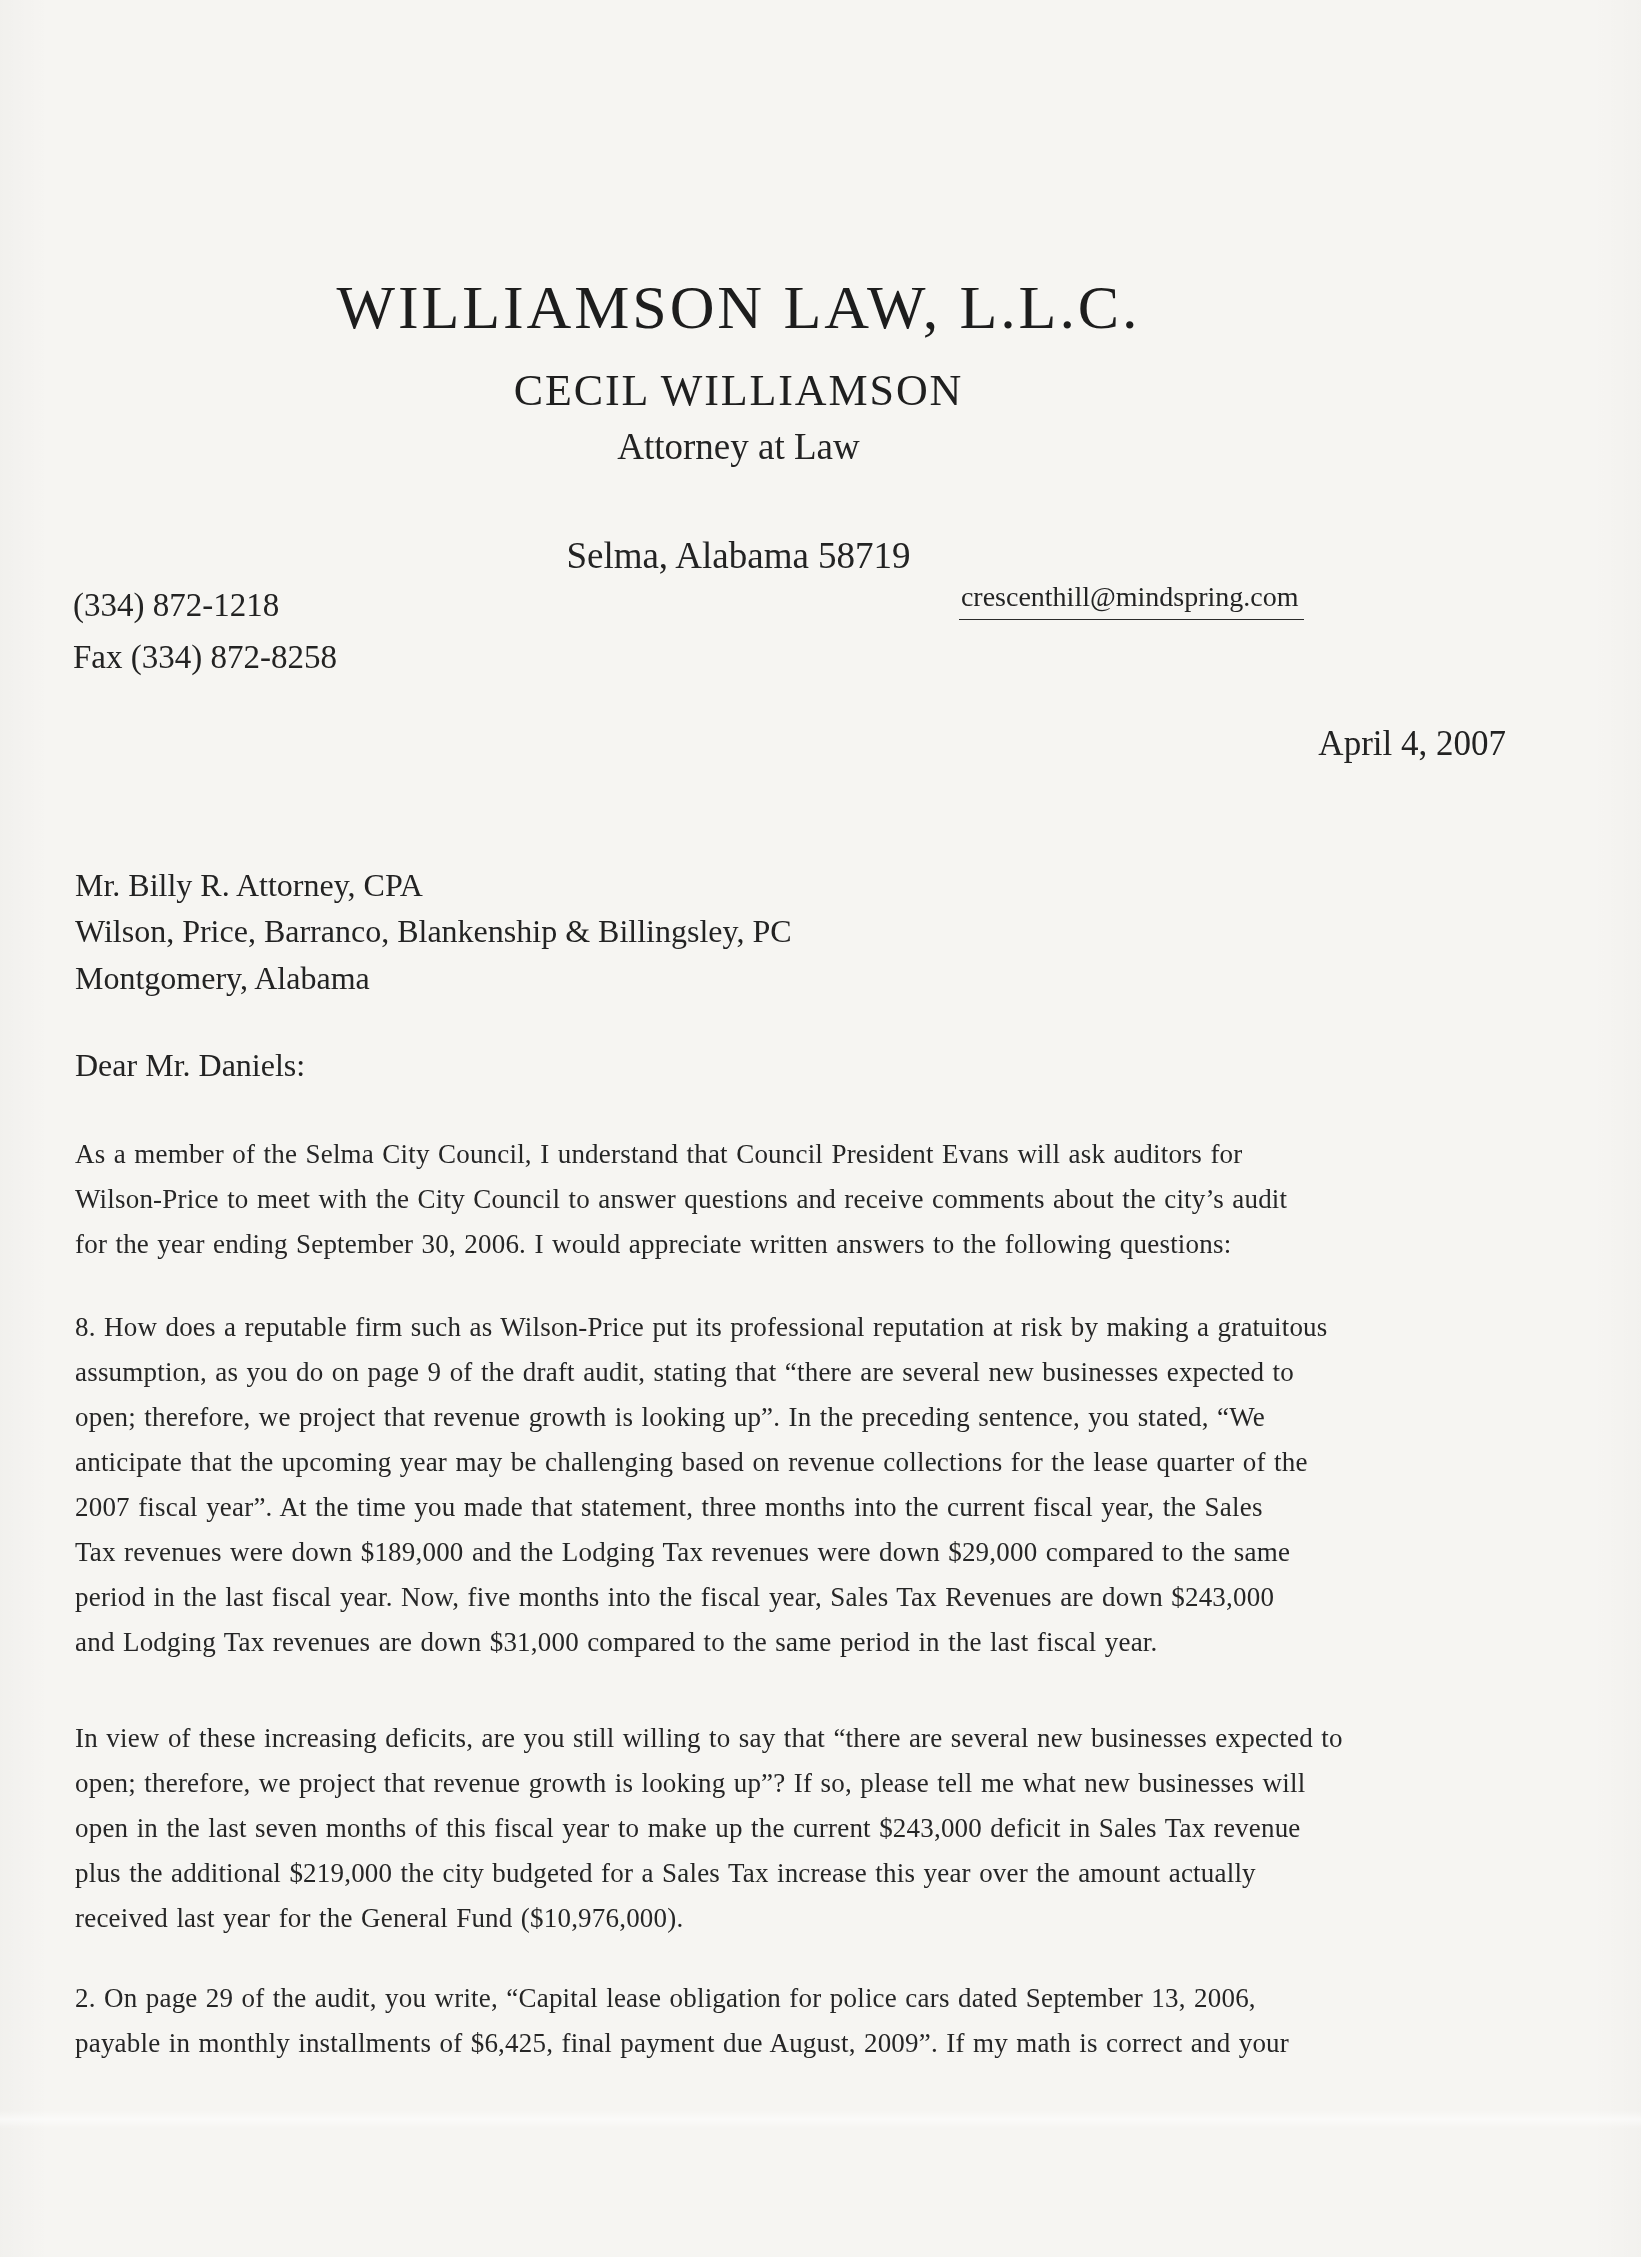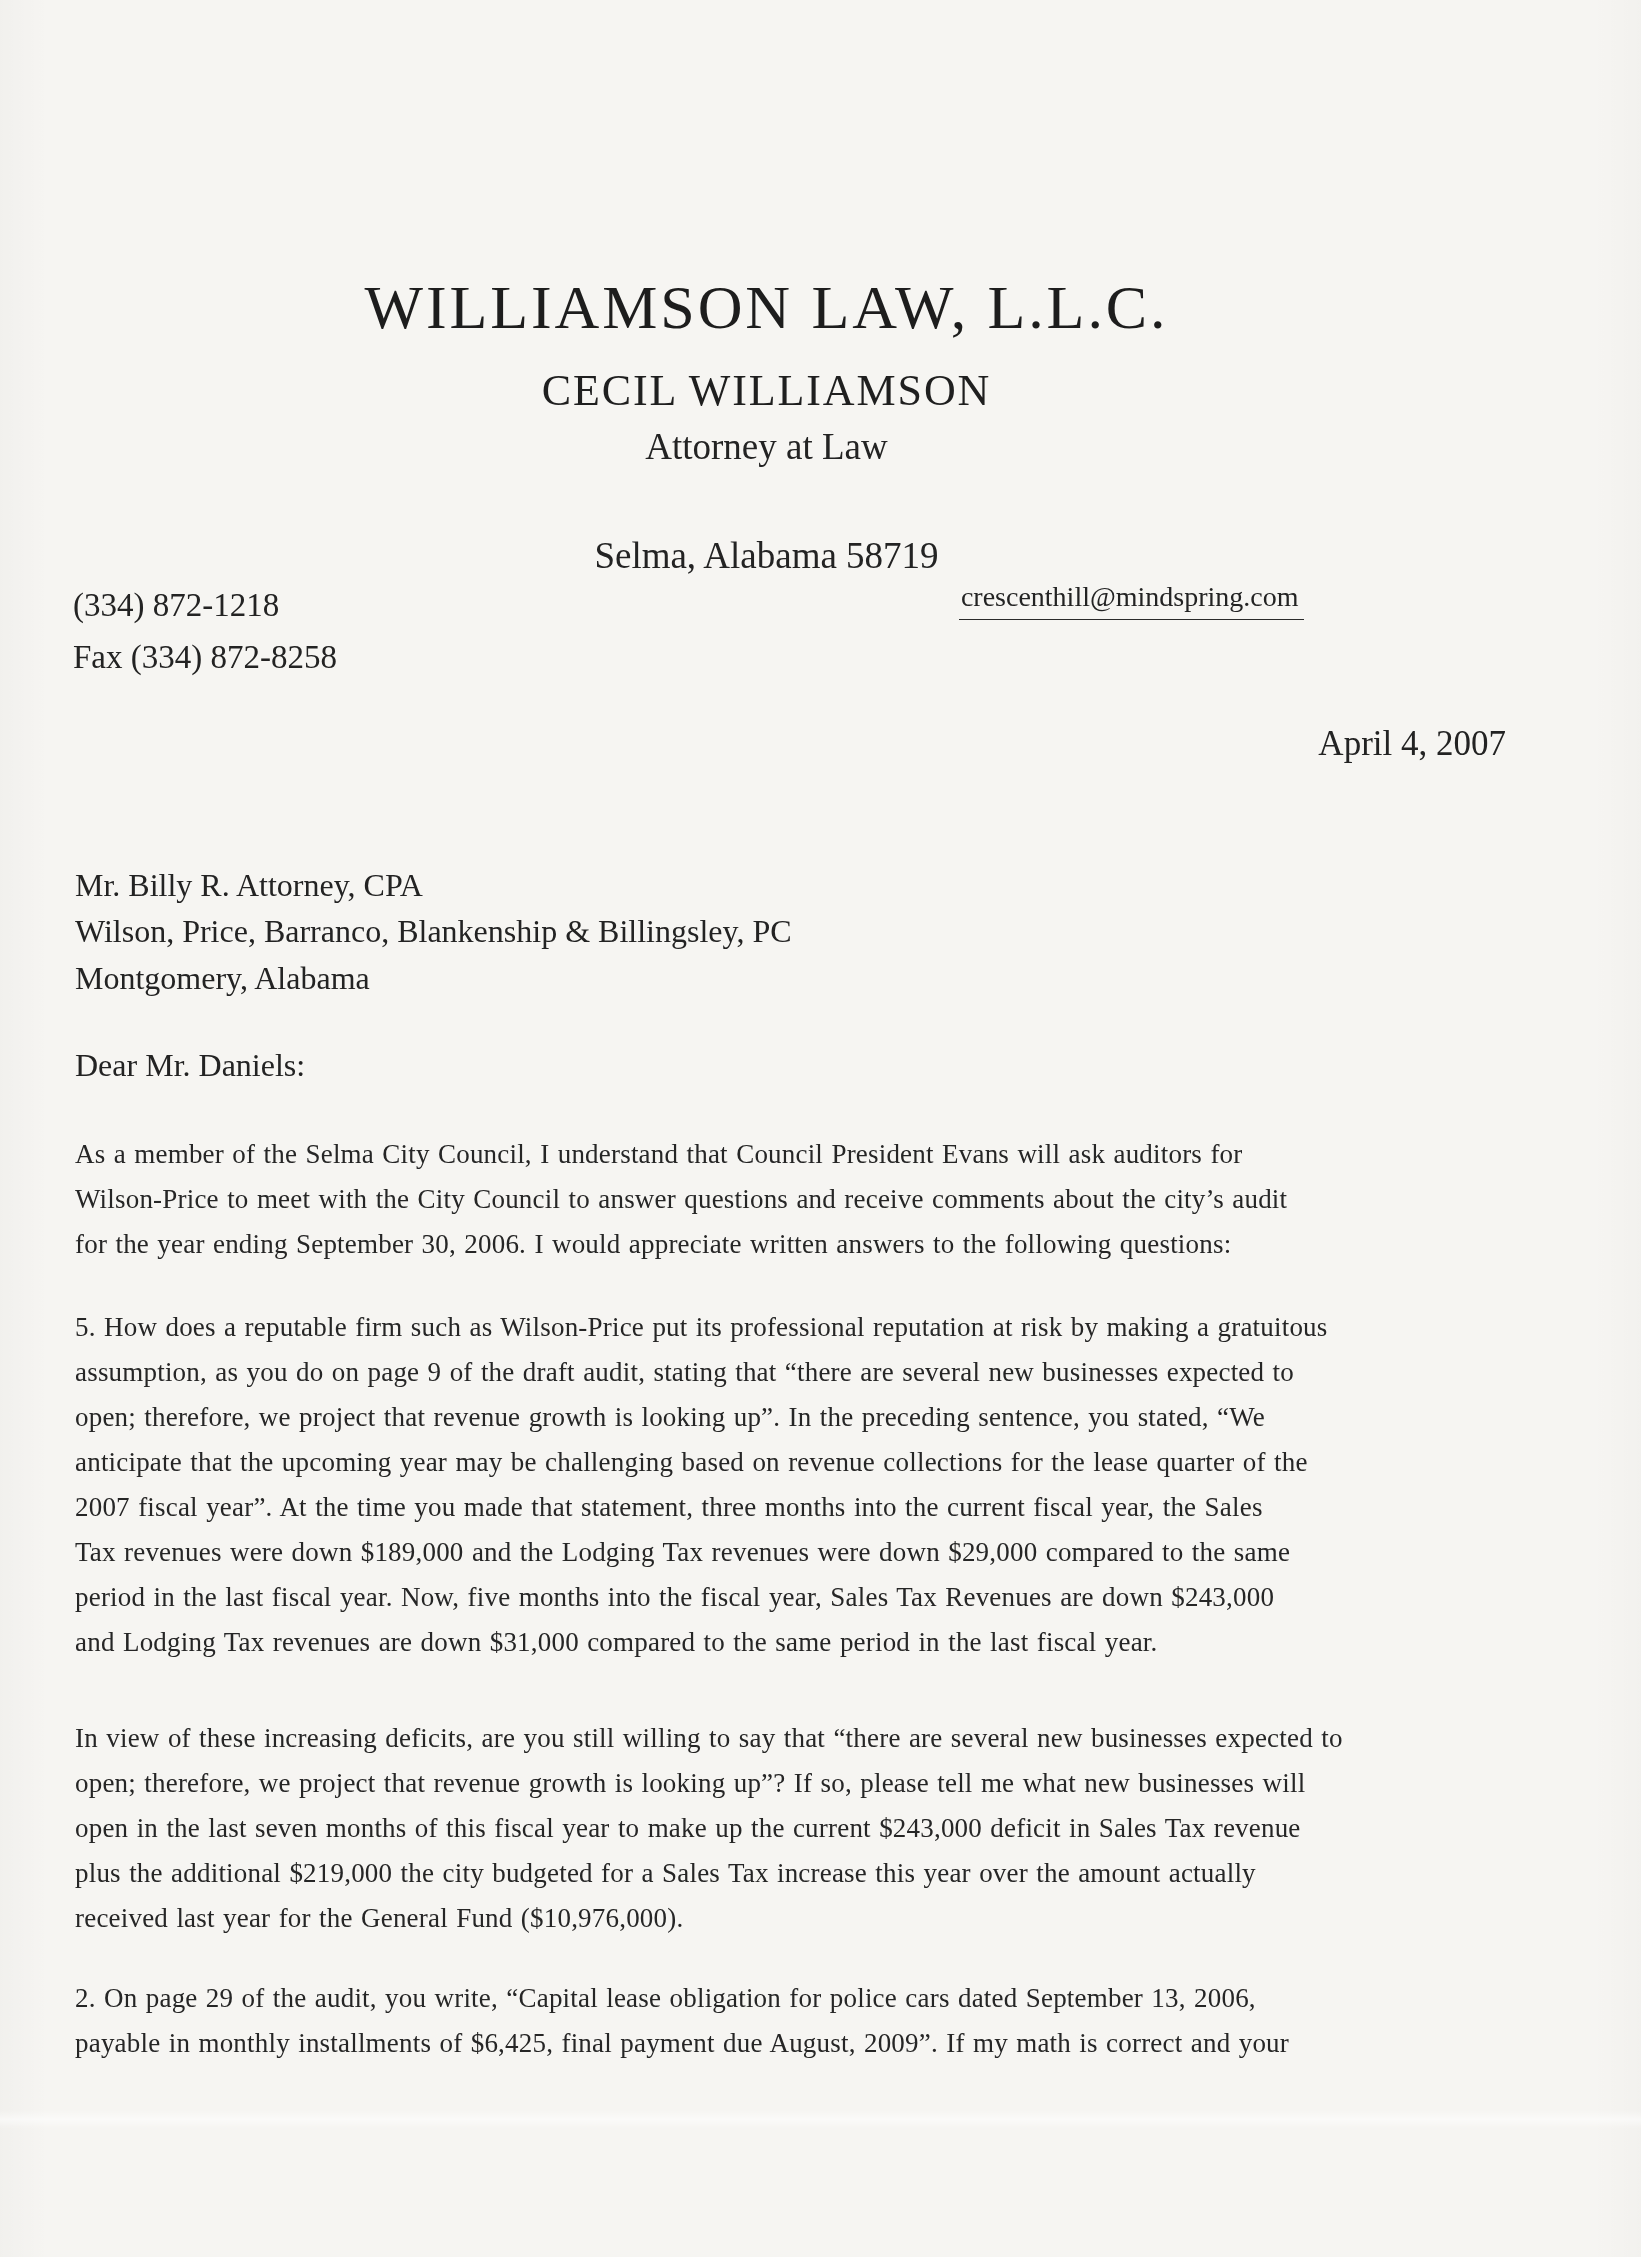--- a/index.html
+++ b/index.html
@@ -14,21 +14,21 @@
     margin: 0 auto;
     background: #f6f5f2;
     background-image:
       linear-gradient(180deg, rgba(255,255,255,0) 93.5%, rgba(255,255,255,0.55) 93.9%, rgba(255,255,255,0) 94.3%),
       linear-gradient(90deg, rgba(0,0,0,0.02) 0%, rgba(0,0,0,0) 3%, rgba(0,0,0,0) 97%, rgba(0,0,0,0.015) 100%);
     overflow: hidden;
     font-family: "Liberation Serif", "DejaVu Serif", serif;
     color: #232323;
   }
   .abs { position: absolute; white-space: nowrap; }
-  .centered-1530 { left: 0; width: 1477px; text-align: center; padding-left: 28px; }
+  .centered-1530 { left: 0; width: 1477px; text-align: center; }
   .centered-1560 { left: 0; width: 1506px; text-align: right; }
 
   .firm-name {
     top: 272px;
     font-size: 62px;
     letter-spacing: 2.9px;
     font-weight: 400;
     color: #1d1d1d;
   }
   .attorney-name {
@@ -84,21 +84,21 @@
 
   <div class="abs salutation">Dear Mr. Daniels:</div>
 
   <div class="abs paragraph para-1">
     <div class="text-line">As a member of the Selma City Council, I understand that Council President Evans will ask auditors for</div>
     <div class="text-line">Wilson-Price to meet with the City Council to answer questions and receive comments about the city’s audit</div>
     <div class="text-line">for the year ending September 30, 2006.  I would appreciate written answers to the following questions:</div>
   </div>
 
   <div class="abs paragraph para-2">
-    <div class="text-line">5. How does a reputable firm such as Wilson-Price put its professional reputation at risk by making a gratuitous</div>
+    <div class="text-line">8. How does a reputable firm such as Wilson-Price put its professional reputation at risk by making a gratuitous</div>
     <div class="text-line">assumption, as you do on page 9 of the draft audit, stating that “there are several new businesses expected to</div>
     <div class="text-line">open; therefore, we project that revenue growth is looking up”.  In the preceding sentence, you stated, “We</div>
     <div class="text-line">anticipate that the upcoming year may be challenging based on revenue collections for the lease quarter of the</div>
     <div class="text-line">2007 fiscal year”.  At the time you made that statement, three months into the current fiscal year, the Sales</div>
     <div class="text-line">Tax revenues were down $189,000 and the Lodging Tax revenues were down $29,000 compared to the same</div>
     <div class="text-line">period in the last fiscal year.  Now, five months into the fiscal year, Sales Tax Revenues are down $243,000</div>
     <div class="text-line">and Lodging Tax revenues are down $31,000 compared to the same period in the last fiscal year.</div>
   </div>
 
   <div class="abs paragraph para-3">

